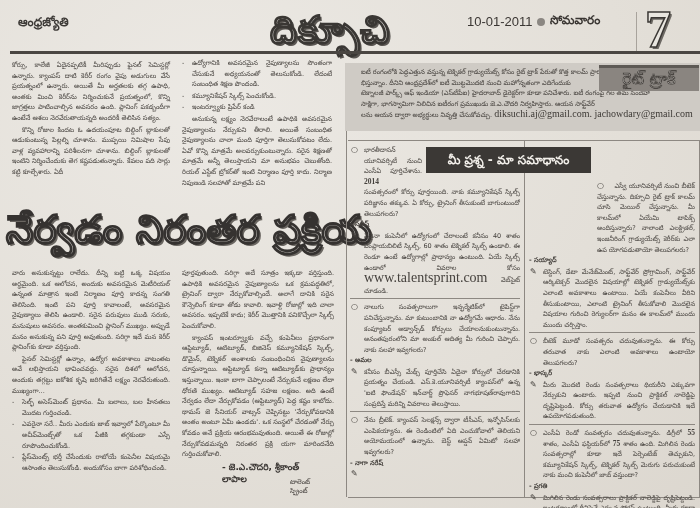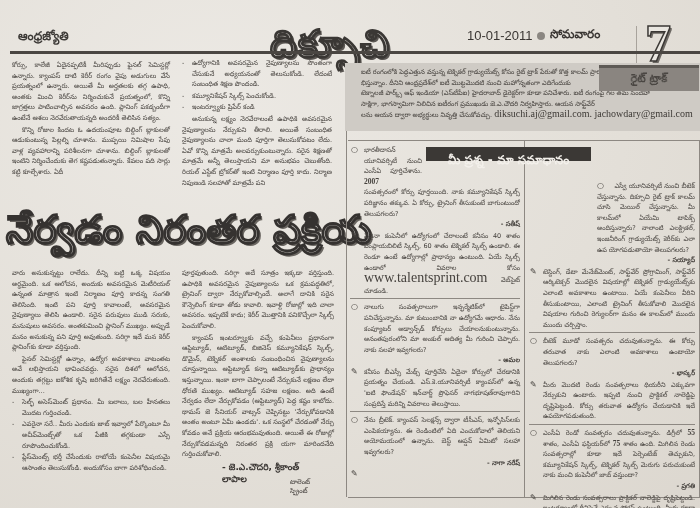--- a/index.html
+++ b/index.html
@@ -8,21 +8,21 @@
     background: #e6e2dc;
     font-family: "DejaVu Sans", sans-serif;
     color: #3a3633;
     position: relative;
   }
   .page {
     position: absolute; left: 0; top: 0; width: 700px; height: 508px;
     background: radial-gradient(ellipse at 30% 20%, #ece9e4 0%, #e3dfd8 60%, #dcd7cf 100%);
   }
   
-  .masthead { position: absolute; left: 0; top: 18px; width: 700px; height: 50px; }
+  .masthead { position: absolute; left: 0; top: 4px; width: 700px; height: 50px; }
   .paper-name {
     position: absolute; left: 18px; top: 11px;
     font-size: 12px; font-weight: bold; color: #3d3a37;
   }
   .section-title {
     position: absolute; left: 270px; top: 2px;
     font-family: "DejaVu Sans", sans-serif;
     font-size: 38px; font-weight: bold; color: #f4f1ec;
     -webkit-text-stroke: 1.5px #3a3734;
     text-shadow: 2px 2px 0 #5a5652;
@@ -70,35 +70,35 @@
   .infobox {
     position: absolute; left: 345px; top: 63px; width: 413px; height: 68px;
     background: #cfcbc5; padding: 4px 16px;
   }
   .info-text { font-size: 6.5px; line-height: 10.6px; color: #3d3935; width: 250px; }
   .info-text.wide { width: 340px; }
   .email { font-family: "Liberation Serif", serif; font-size: 10px; }
   .tag {
     position: absolute; left: 599px; top: 65px; width: 100px; height: 26px;
     background: #8a8580; border-top: 3px solid #5e5a55;
-    color: #f1eee9; font-size: 11px; font-weight: bold; text-align: center; line-height: 22px;
+    color: #f1eee9; font-size: 16px; font-weight: bold; text-align: center; line-height: 22px;
     -webkit-text-stroke: 0.4px #4a4642;
   }
 
   
   .qa { position: absolute; left: 348px; top: 140px; width: 352px; height: 358px; border: 1px solid #8d8882; border-left: none; }
   .qa-title {
-    position: absolute; left: 78px; top: 6px; width: 165px; height: 14px;
+    position: absolute; left: 78px; top: 6px; width: 165px; height: 26px;
     background: #3b3835; color: #f3f0eb; font-size: 12px; font-weight: bold;
     text-align: center; line-height: 26px;
   }
   .qa-col { position: absolute; font-size: 6.5px; line-height: 10.6px; color: #45413d; text-align: justify; }
   .qa-item { position: relative; padding-left: 14px; }
   .qa-item .mark { position: absolute; left: 1px; top: 0; font-size: 8px; }
-  .qa-sig { text-align: right; font-weight: bold; margin-bottom: 1px; }
+  .qa-sig { font-weight: bold; margin-bottom: 1px; }
   .qa-sep { border-top: 1px solid #8d8882; margin: 2px 0 3px 0; }
   .num { font-family: "Liberation Serif", serif; font-weight: bold; font-size: 7.5px; }
   .url { font-family: "Liberation Serif", serif; font-size: 14px; }
   .qa-vrule { position: absolute; left: 176px; top: 0; width: 1px; height: 356px; background: #8d8882; }
 </style>
 </head>
 <body>
 
 <div class="page">
 
@@ -156,21 +156,21 @@
   </div>
   <div class="tag">రైట్ ట్రాక్</div>
 
   <div class="qa">
     <div class="qa-vrule"></div>
 
     <div class="qa-col" style="left:2px; top:4px; width:170px;">
       <div class="qa-item" style="width:72px;">
         <span class="mark">○</span>
         <span>భారతీదాసన్ యూనివర్సిటీ నుంచి ఎంసీఏ పూర్తిచేశాను.</span>
-        <span class="num">2007</span>
+        <span class="num">2014</span>
       </div>
       <div style="padding-left:14px;">
         <span>సంవత్సరంలో కోర్సు పూర్తయింది. నాకు కమ్యూనికేషన్ స్కిల్స్ పరిజ్ఞానం తక్కువ. ఏ కోర్సు, ట్రైనింగ్ తీసుకుంటే బాగుంటుందో తెలుపగలరు?</span>
       </div>
       <div class="qa-sig">- సతీష్</div>
       <div class="qa-item">
         <span class="mark">✎</span>
         <span>ఏదైనా కంపెనీలో ఉద్యోగంలో చేరాలంటే కనీసం 40 శాతం ఎంప్లాయబిలిటీ స్కిల్స్, 60 శాతం టెక్నికల్ స్కిల్స్ ఉండాలి. ఈ రెండూ ఉంటే ఉద్యోగాల్లో ప్రాధాన్యం ఉంటుంది. ఏయే స్కిల్స్ ఉండాలో వివరాల కోసం</span>
         <span class="url">www.talentsprint.com</span>
         <span>వెబ్‌సైట్ చూడండి.</span>

